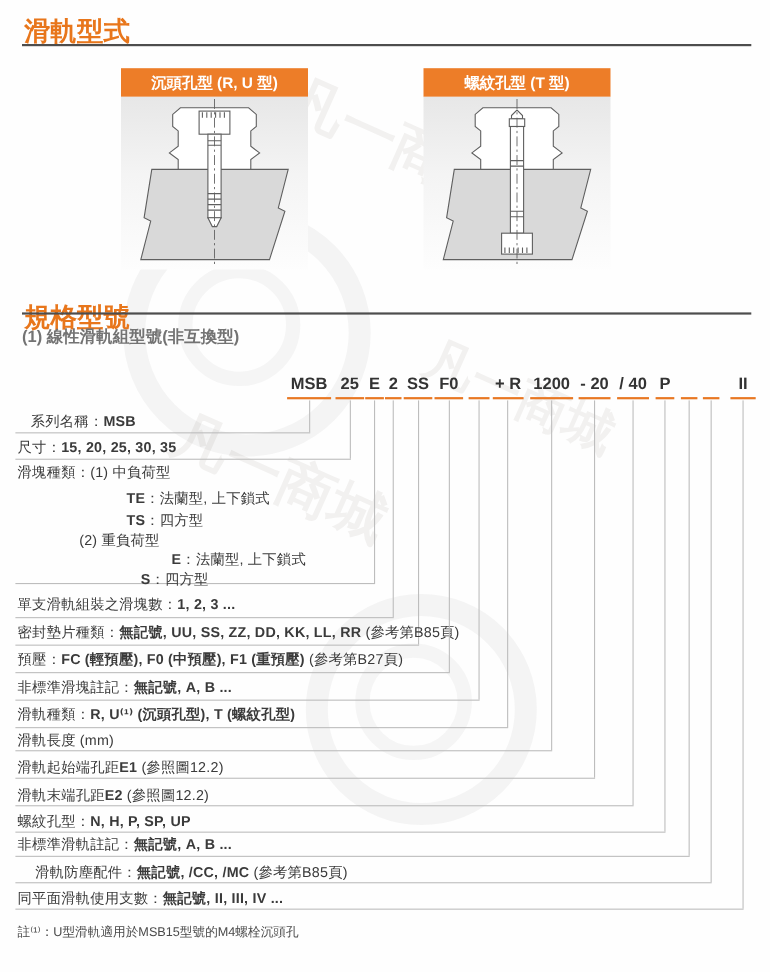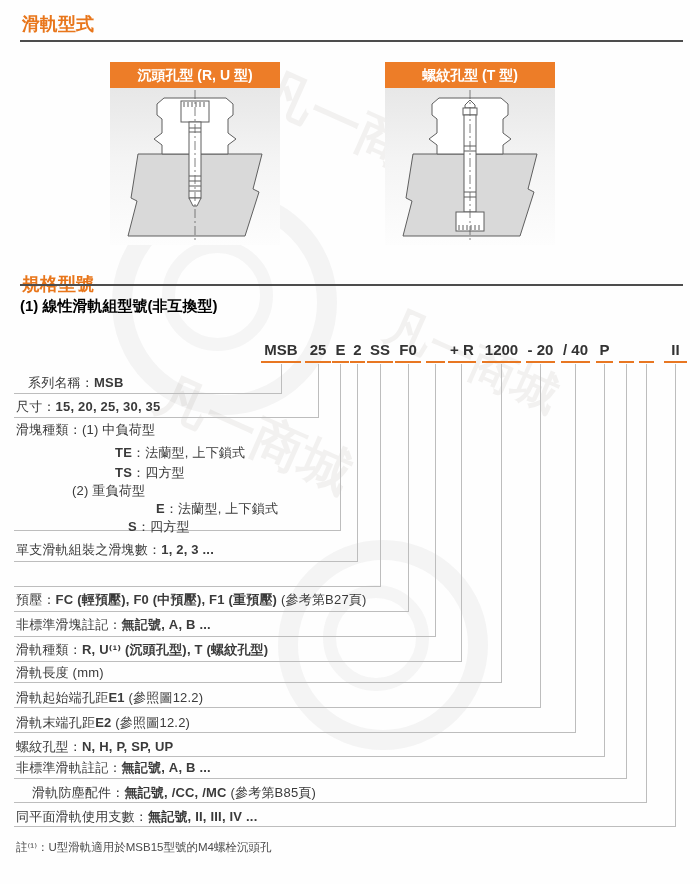--- a/index.html
+++ b/index.html
@@ -4,23 +4,23 @@
 <style>
   html,body{margin:0;padding:0;background:#fff;}
   .page{position:relative;width:700px;height:884px;background:#FEFEFE;overflow:hidden;
         font-family:"Liberation Sans","DejaVu Sans",sans-serif;}
   
   .wm{position:absolute;pointer-events:none;}
   .wm-ring{border-radius:50%;border:20px solid rgba(110,110,110,.065);}
   .wm-ring-in{border-radius:50%;border:13px solid rgba(110,110,110,.06);}
   .wm-text{color:rgba(90,70,60,.07);font-weight:bold;transform:rotate(24deg);white-space:nowrap;}
   
-  .h-title{position:absolute;left:22px;margin:0;font-size:18px;font-weight:bold;color:#E8761B;}
+  .h-title{position:absolute;left:22px;margin:0;font-size:24px;font-weight:bold;color:#E8761B;}
   .rule{position:absolute;left:20px;width:663px;height:2px;background:#4D4D4D;}
-  .subtitle{position:absolute;left:20px;top:297px;font-size:15px;font-weight:bold;color:#000000;}
+  .subtitle{position:absolute;left:20px;top:297px;font-size:15px;font-weight:bold;color:#737373;}
   
   .typebox{position:absolute;top:62px;width:170px;height:26px;background:#ED7D28;color:#FFFFFF;
            font-size:14px;font-weight:bold;text-align:center;line-height:27px;}
   .diag{position:absolute;top:88px;width:170px;height:157px;
         background:linear-gradient(180deg,#E7E7E7 0%,#F4F4F4 45%,#FDFDFD 100%);}
   .diag svg{display:block;}
   
   .seg{position:absolute;height:21px;text-align:center;font-size:15px;font-weight:bold;color:#333;
        border-bottom:2px solid #E87722;line-height:19px;white-space:nowrap;}
   .vline{position:absolute;width:1px;background:#BDBDBD;}
@@ -107,20 +107,21 @@
       <div class="hline" style="left: 14px; top: 417px; width: 305px;"></div>
       <div class="rowtext" style="left: 16px; top: 398px;"><span class="">尺寸：</span><span class="bold">15, 20, 25, 30, 35</span><span class="note"></span></div>
       <div class="vline" style="left: 340px; top: 364px; height: 166px;"></div>
       <div class="hline" style="left: 14px; top: 530px; width: 327px;"></div>
       <div class="rowtext" style="left: 16px; top: 421px;"><span class="">滑塊種類：(1) 中負荷型</span><span class="bold"></span><span class="note"></span></div>
       <div class="vline" style="left: 357px; top: 364px; height: 197px;"></div>
       <div class="hline" style="left: 14px; top: 561px; width: 344px;"></div>
       <div class="rowtext" style="left: 16px; top: 541px;"><span class="">單支滑軌組裝之滑塊數：</span><span class="bold">1, 2, 3 ...</span><span class="note"></span></div>
       <div class="vline" style="left: 380px; top: 364px; height: 222px;"></div>
       <div class="hline" style="left: 14px; top: 586px; width: 367px;"></div>
+      <div class="rowtext" style="left: 16px; top: 566px;"><span class="">密封墊片種類：</span><span class="bold">無記號, UU, SS, ZZ, DD, KK, LL, RR</span><span class="note"> (參考第B85頁)</span></div>
       <div class="vline" style="left: 408px; top: 364px; height: 247px;"></div>
       <div class="hline" style="left: 14px; top: 611px; width: 395px;"></div>
       <div class="rowtext" style="left: 16px; top: 591px;"><span class="">預壓：</span><span class="bold">FC (輕預壓), F0 (中預壓), F1 (重預壓)</span><span class="note"> (參考第B27頁)</span></div>
       <div class="vline" style="left: 435px; top: 364px; height: 272px;"></div>
       <div class="hline" style="left: 14px; top: 636px; width: 422px;"></div>
       <div class="rowtext" style="left: 16px; top: 616px;"><span class="">非標準滑塊註記：</span><span class="bold">無記號, A, B ...</span><span class="note"></span></div>
       <div class="vline" style="left: 461px; top: 364px; height: 297px;"></div>
       <div class="hline" style="left: 14px; top: 661px; width: 448px;"></div>
       <div class="rowtext" style="left: 16px; top: 641px;"><span class="">滑軌種類：</span><span class="bold">R, U⁽¹⁾ (沉頭孔型), T (螺紋孔型)</span><span class="note"></span></div>
       <div class="vline" style="left: 501px; top: 364px; height: 318px;"></div>

